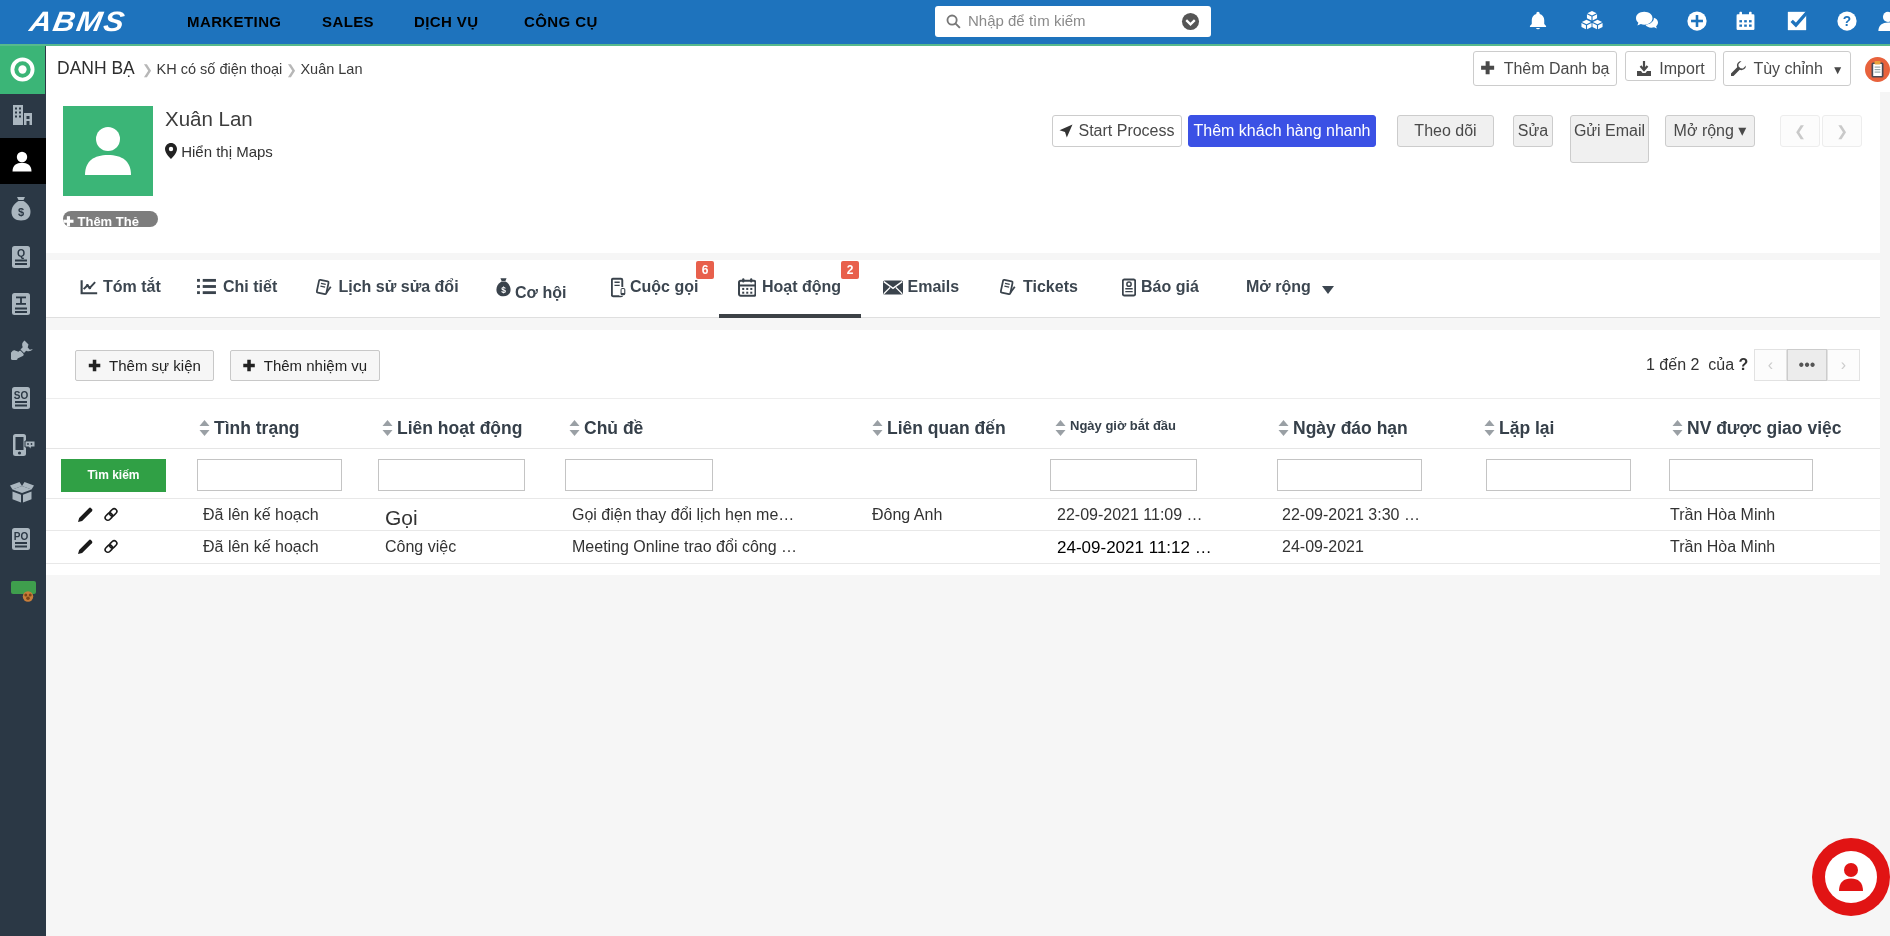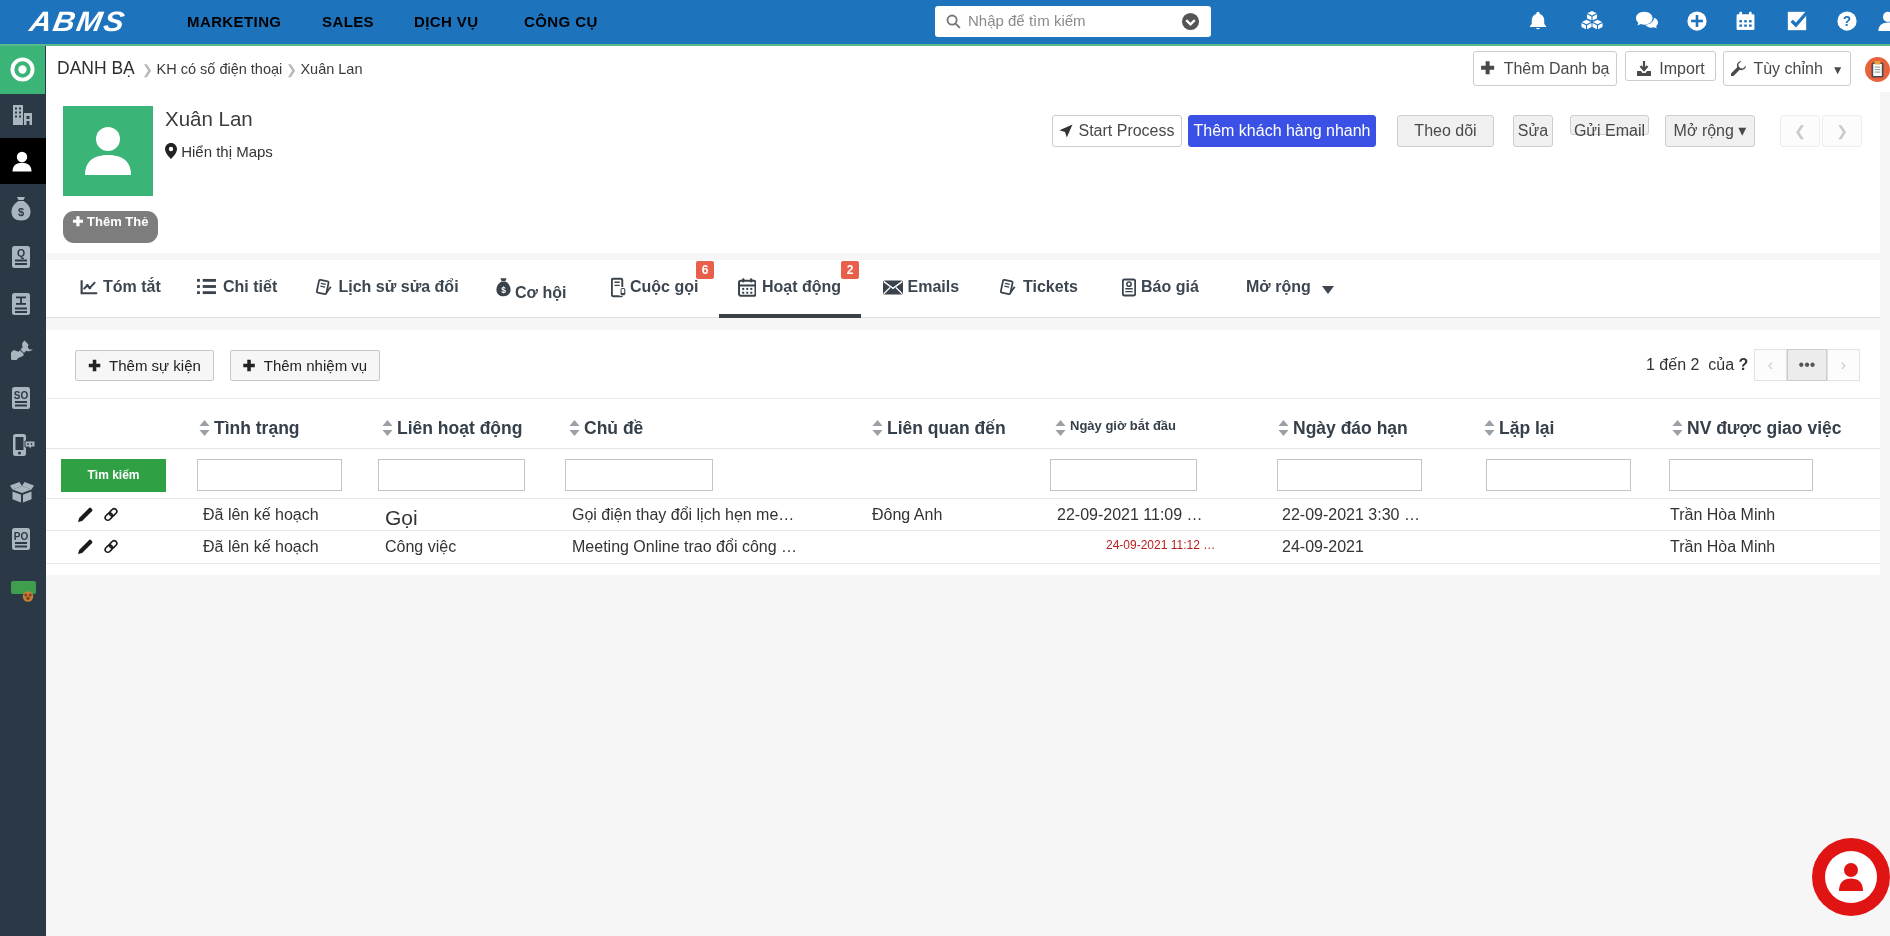--- a/index.html
+++ b/index.html
@@ -22,21 +22,21 @@
 
 
 #whitearea { position:absolute; left:46px; top:46px; width:1844px; height:207px; background:#fff; }
 #crumb { position:absolute; left:57px; top:58px; font-size:17px; color:#333; }
 .btn { position:absolute; background:#fff; border:1px solid #ccc; border-radius:3px; color:#494949; font-size:16px; text-align:center; }
 .btn.gray { background:#f0f0f0; }
 
 #avatar { position:absolute; left:63px; top:106px; width:90px; height:90px; background:#3bb577; }
 #custname { position:absolute; left:165px; top:107px; font-size:20.5px; color:#3c3c3c; }
 #maps { position:absolute; left:165px; top:143px; font-size:15px; color:#333; }
-#pill { position:absolute; left:63px; top:211px; width:95px; height:32px; background:#7d7d7d; border-radius:11px; color:#fff; font-size:13px; font-weight:bold; text-align:center; line-height:22px; }
+#pill { position:absolute; left:63px; top:211px; width:95px; height:16px; background:#7d7d7d; border-radius:11px; color:#fff; font-size:13px; font-weight:bold; line-height:22px; }
 
 
 #tabbar { position:absolute; left:46px; top:260px; width:1844px; height:58px; background:#fff; border-bottom:1px solid #dfdfdf; }
 .badge { position:absolute; background:#e8604c; color:#fff; font-size:12px; font-weight:bold; border-radius:2px; width:18px; height:18px; line-height:18px; text-align:center; }
 
 
 #panel { position:absolute; left:46px; top:330px; width:1844px; height:245px; background:#fff; }
 .pbtn { position:absolute; top:20px; height:31px; background:#f6f6f6; border:1px solid #c8c8c8; border-radius:2px; font-size:15px; color:#222; line-height:29px; text-align:center; }
 #pagetxt { position:absolute; top:26px; font-size:16px; color:#333; }
 .pgbtn { position:absolute; top:19px; width:33px; height:32px; border:1px solid #e2e2e2; background:#fcfcfc; }
@@ -256,21 +256,21 @@
         <path d="M6 0 C2.7 0 0 2.7 0 6 C0 10.5 6 16 6 16 C6 16 12 10.5 12 6 C12 2.7 9.3 0 6 0 Z M6 8.2 A2.2 2.2 0 1 1 6 3.8 A2.2 2.2 0 0 1 6 8.2 Z" fill="#222"></path>
       </svg> Hiển thị Maps</div>
   <div id="pill">✚ Thêm Thẻ</div>
 
   <div class="btn" style="left:1052px;top:115px;width:130px;height:32px;line-height:30px;"><svg style="vertical-align:-2px;margin-right:5px;" width="14" height="14" viewBox="0 0 14 14">
         <path d="M13.5 0.5 L0.5 6.2 L6 8 L7.8 13.5 Z" fill="#333"></path>
       </svg>Start Process</div>
   <div class="btn" style="left:1188px;top:115px;width:188px;height:32px;line-height:30px;background:#3b51e5;border-color:#3b51e5;color:#fff;">Thêm khách hàng nhanh</div>
   <div class="btn gray" style="left:1397px;top:115px;width:97px;height:32px;line-height:30px;">Theo dõi</div>
   <div class="btn gray" style="left:1513px;top:115px;width:40px;height:32px;line-height:30px;">Sửa</div>
-  <div class="btn gray" style="left:1570px;top:115px;width:79px;height:20px;line-height:30px;">Gửi Email</div>
+  <div class="btn gray" style="left:1570px;top:115px;width:79px;height:48px;line-height:30px;">Gửi Email</div>
   <div class="btn gray" style="left:1665px;top:115px;width:90px;height:32px;line-height:30px;">Mở rộng ▾</div>
   <div class="btn" style="left:1780px;top:115px;width:40px;height:32px;line-height:30px;border-color:#ededed;background:#fcfcfc;color:#c9c9c9;font-size:14px;">❮</div>
   <div class="btn" style="left:1822px;top:115px;width:40px;height:32px;line-height:30px;border-color:#ededed;background:#fcfcfc;color:#c9c9c9;font-size:14px;">❯</div>
 
   <div id="tabbar"></div>
   <div id="tabstuff">
       <div class="abs" style="left:79.5px;top:278px;"><svg width="18" height="19" viewBox="0 0 22 20">
           <path d="M2 1 L2 17 L21 17" fill="none" stroke="#3a434c" stroke-width="2.6"></path>
           <path d="M4.5 12 L9 7.5 L12 10.5 L18.5 3.5" fill="none" stroke="#3a434c" stroke-width="2.4"></path>
           <circle cx="9" cy="7.5" r="1.7" fill="#3a434c"></circle>
@@ -444,21 +444,21 @@
         </svg></div>
       <div class="abs" style="left:103px;top:539px;"><svg width="16" height="15" viewBox="0 0 18 16">
           <g transform="rotate(-45 9 8)">
             <rect x="1" y="5" width="9" height="6" rx="3" fill="none" stroke="#1a1a1a" stroke-width="1.8"></rect>
             <rect x="8" y="5" width="9" height="6" rx="3" fill="none" stroke="#1a1a1a" stroke-width="1.8"></rect>
           </g>
         </svg></div>
       <div class="abs" style="left:203px;top:538px;font-size:16px;color:#333;white-space:nowrap;">Đã lên kế hoạch</div>
       <div class="abs" style="left:385px;top:538px;font-size:16px;color:#333;white-space:nowrap;">Công việc</div>
       <div class="abs" style="left:572px;top:538px;font-size:16px;color:#333;white-space:nowrap;">Meeting Online trao đổi công …</div>
-      <div class="abs" style="left:1106px;top:538px;font-size:12px;color:#b91c1c;white-space:nowrap;">24-09-2021 11:12 …</div>
+      <div class="abs" style="left:1057px;top:538px;font-size:17px;color:#000000;white-space:nowrap;">24-09-2021 11:12 …</div>
       <div class="abs" style="left:1282px;top:538px;font-size:16px;color:#333;white-space:nowrap;">24-09-2021</div>
       <div class="abs" style="left:1670px;top:538px;font-size:16px;color:#333;white-space:nowrap;">Trần Hòa Minh</div>
     </div>
 
   <div id="scrollbar"></div>
 
   <div id="fab">
     <div class="inner"></div>
     <svg style="position:absolute;left:25px;top:23px;" width="28" height="32" viewBox="0 0 28 32">
       <circle cx="14" cy="9" r="7" fill="#e11414"></circle>

